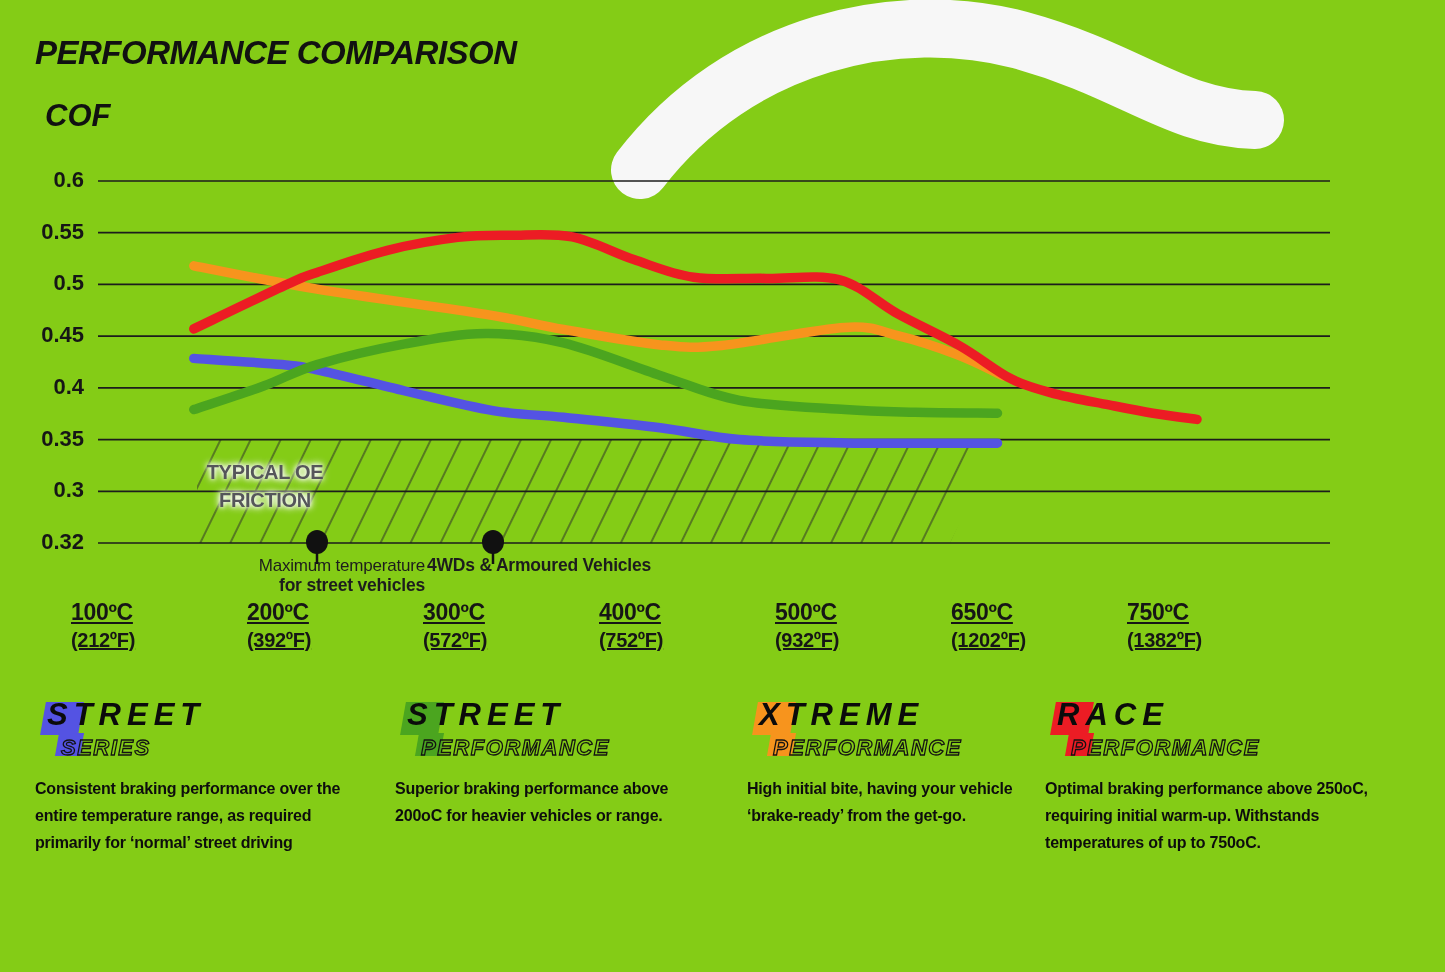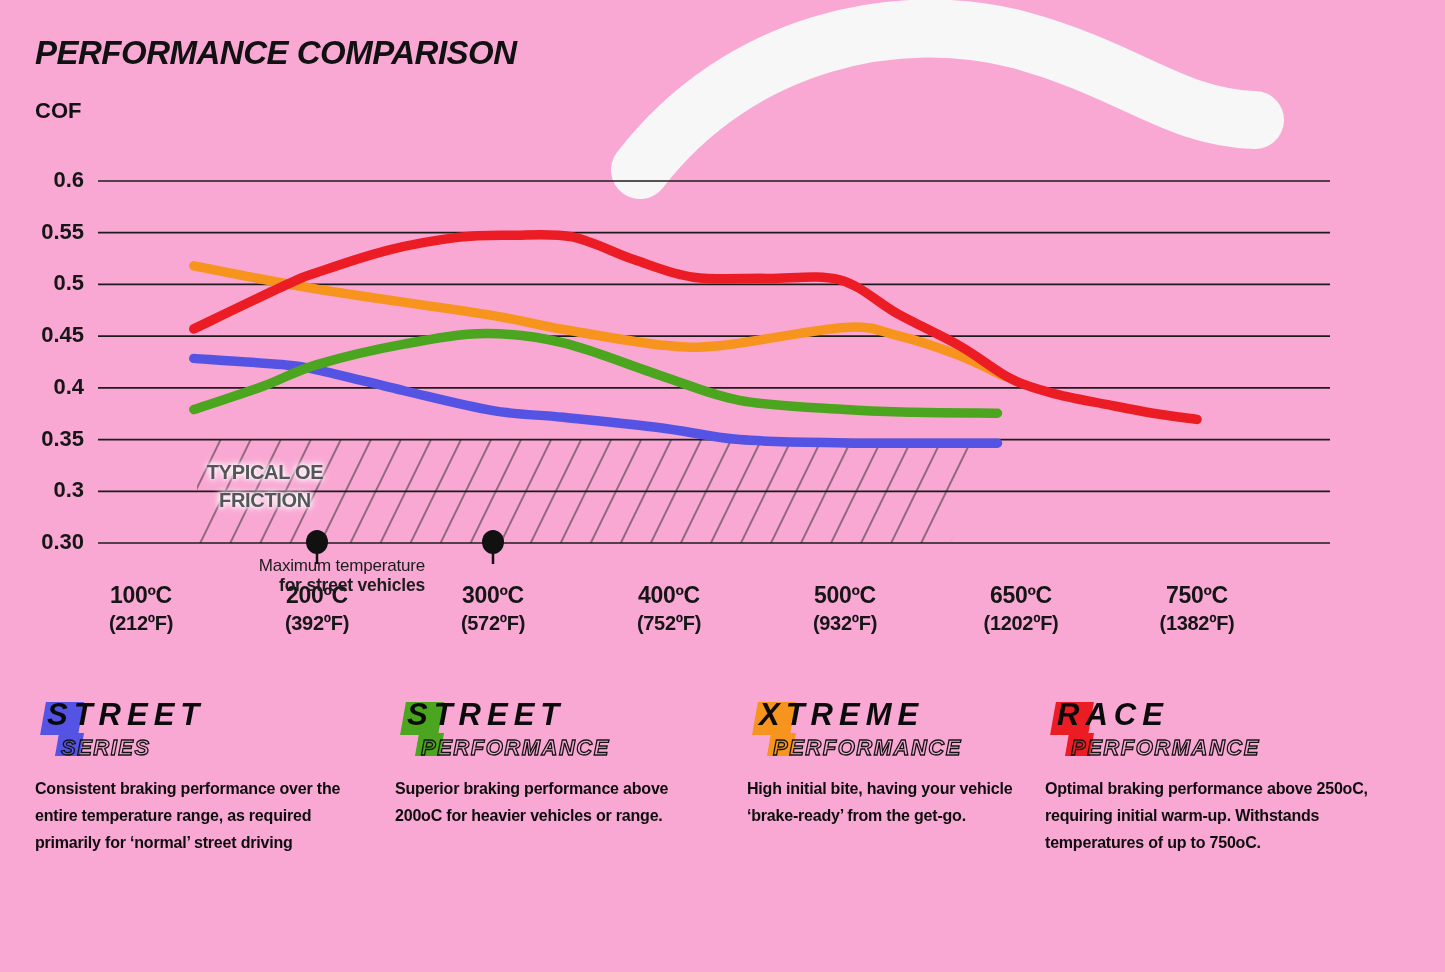--- a/index.html
+++ b/index.html
@@ -1,23 +1,23 @@
 <!DOCTYPE html>
 <html><head>
 <meta charset="utf-8">
 <style>
   html,body{margin:0;padding:0;background:#fff;}
-  #page{position:relative;width:1445px;height:972px;background:#f9a8d4;overflow:hidden;
+  #page{position:relative;width:1445px;height:972px;background:#84cc16;overflow:hidden;
         font-family:"Liberation Sans","DejaVu Sans",sans-serif;color:#111;}
   .title{position:absolute;left:35px;top:34px;font-size:33px;font-weight:900;font-style:italic;
          letter-spacing:-0.5px;white-space:nowrap;}
-  .cof{position:absolute;left:35px;top:98px;font-size:22px;font-weight:900;}
+  .cof{position:absolute;left:45px;top:98px;font-size:31px;font-weight:900;font-style:italic;}
   #chart-svg{position:absolute;left:0;top:0;}
   .ylabel{position:absolute;left:18px;width:66px;text-align:right;font-size:22px;font-weight:bold;color:#161616;}
-  .xlabel{position:absolute;top:582px;width:140px;text-align:center;color:#161616;}
+  .xlabel{position:absolute;top:599px;width:140px;text-align:left;color:#161616;text-decoration:underline;}
   .xlabel .main{font-size:23px;font-weight:bold;letter-spacing:-0.3px;}
   .xlabel .sub{font-size:20px;font-weight:bold;margin-top:3px;letter-spacing:-0.3px;}
   .oe-label{position:absolute;left:176px;top:458px;width:178px;text-align:center;color:#55565a;
             font-weight:bold;font-size:20px;line-height:28px;letter-spacing:-0.3px;
             text-shadow:0 0 4px #fff,0 0 7px #fff,0 0 10px #fff;}
   .ann{position:absolute;top:556px;font-size:17px;line-height:19.5px;color:#1d1d1d;letter-spacing:-0.2px;}
   .ann .l2{font-weight:bold;font-size:17.5px;}
   .ann1{left:205px;width:220px;text-align:right;}
   .ann2{left:427px;width:330px;text-align:left;}
   .product{position:absolute;top:699px;}
@@ -70,21 +70,21 @@
   </svg>
 
   <div id="ylabels">
       <div class="ylabel" style="top: 167px;">0.6</div>
       <div class="ylabel" style="top: 218.714px;">0.55</div>
       <div class="ylabel" style="top: 270px;">0.5</div>
       <div class="ylabel" style="top: 322.142px;">0.45</div>
       <div class="ylabel" style="top: 373.856px;">0.4</div>
       <div class="ylabel" style="top: 425.57px;">0.35</div>
       <div class="ylabel" style="top: 477.284px;">0.3</div>
-      <div class="ylabel" style="top: 528.998px;">0.30</div>
+      <div class="ylabel" style="top: 528.998px;">0.32</div>
     </div>
   <div id="xlabels">
       <div class="xlabel" style="left: 71px;">
         <div class="main">100ºC</div>
         <div class="sub">(212ºF)</div>
       </div>
       <div class="xlabel" style="left: 247px;">
         <div class="main">200ºC</div>
         <div class="sub">(392ºF)</div>
       </div>
@@ -113,20 +113,21 @@
   <div class="oe-label">
     <div>TYPICAL OE</div>
     <div>FRICTION</div>
   </div>
 
   <div class="ann ann1">
     <div class="l1">Maximum temperature</div>
     <div class="l2">for street vehicles</div>
   </div>
   <div class="ann ann2">
+    <div class="l2">4WDs &amp; Armoured Vehicles</div>
   </div>
 
   <div class="product" style="left:35px;width:330px;">
     <div class="logo">
       <div class="block b1" style="background: rgb(84, 83, 227);"></div>
       <div class="block b2" style="background: rgb(84, 83, 227);"></div>
       <div class="w1">STREET</div>
       <svg class="w2" width="280" height="30">
         <text x="2" y="21">SERIES</text>
       </svg>

